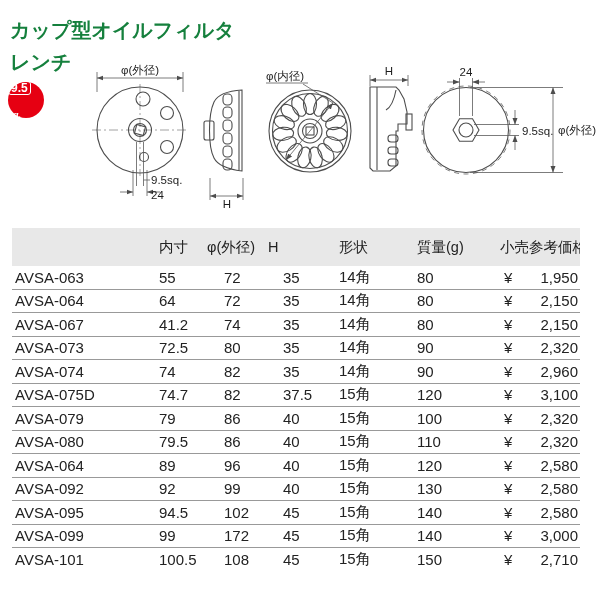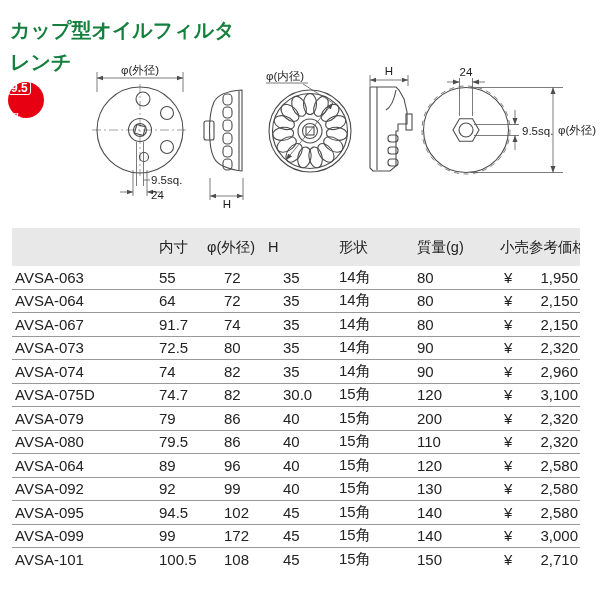--- a/index.html
+++ b/index.html
@@ -214,21 +214,21 @@
           <td class="c-price">
             <div>
               <span>¥</span>
               <span>2,150</span>
             </div>
           </td>
         </tr>
 
         <tr>
           <td>AVSA-067</td>
-          <td>91.7</td>
+          <td>41.2</td>
           <td>74</td>
           <td>35</td>
           <td>14角</td>
           <td>80</td>
           <td class="c-price">
             <div>
               <span>¥</span>
               <span>2,150</span>
             </div>
           </td>
@@ -261,38 +261,38 @@
               <span>¥</span>
               <span>2,960</span>
             </div>
           </td>
         </tr>
 
         <tr>
           <td>AVSA-075D</td>
           <td>74.7</td>
           <td>82</td>
-          <td>30.0</td>
+          <td>37.5</td>
           <td>15角</td>
           <td>120</td>
           <td class="c-price">
             <div>
               <span>¥</span>
               <span>3,100</span>
             </div>
           </td>
         </tr>
 
         <tr>
           <td>AVSA-079</td>
           <td>79</td>
           <td>86</td>
           <td>40</td>
           <td>15角</td>
-          <td>200</td>
+          <td>100</td>
           <td class="c-price">
             <div>
               <span>¥</span>
               <span>2,320</span>
             </div>
           </td>
         </tr>
 
         <tr>
           <td>AVSA-080</td>

